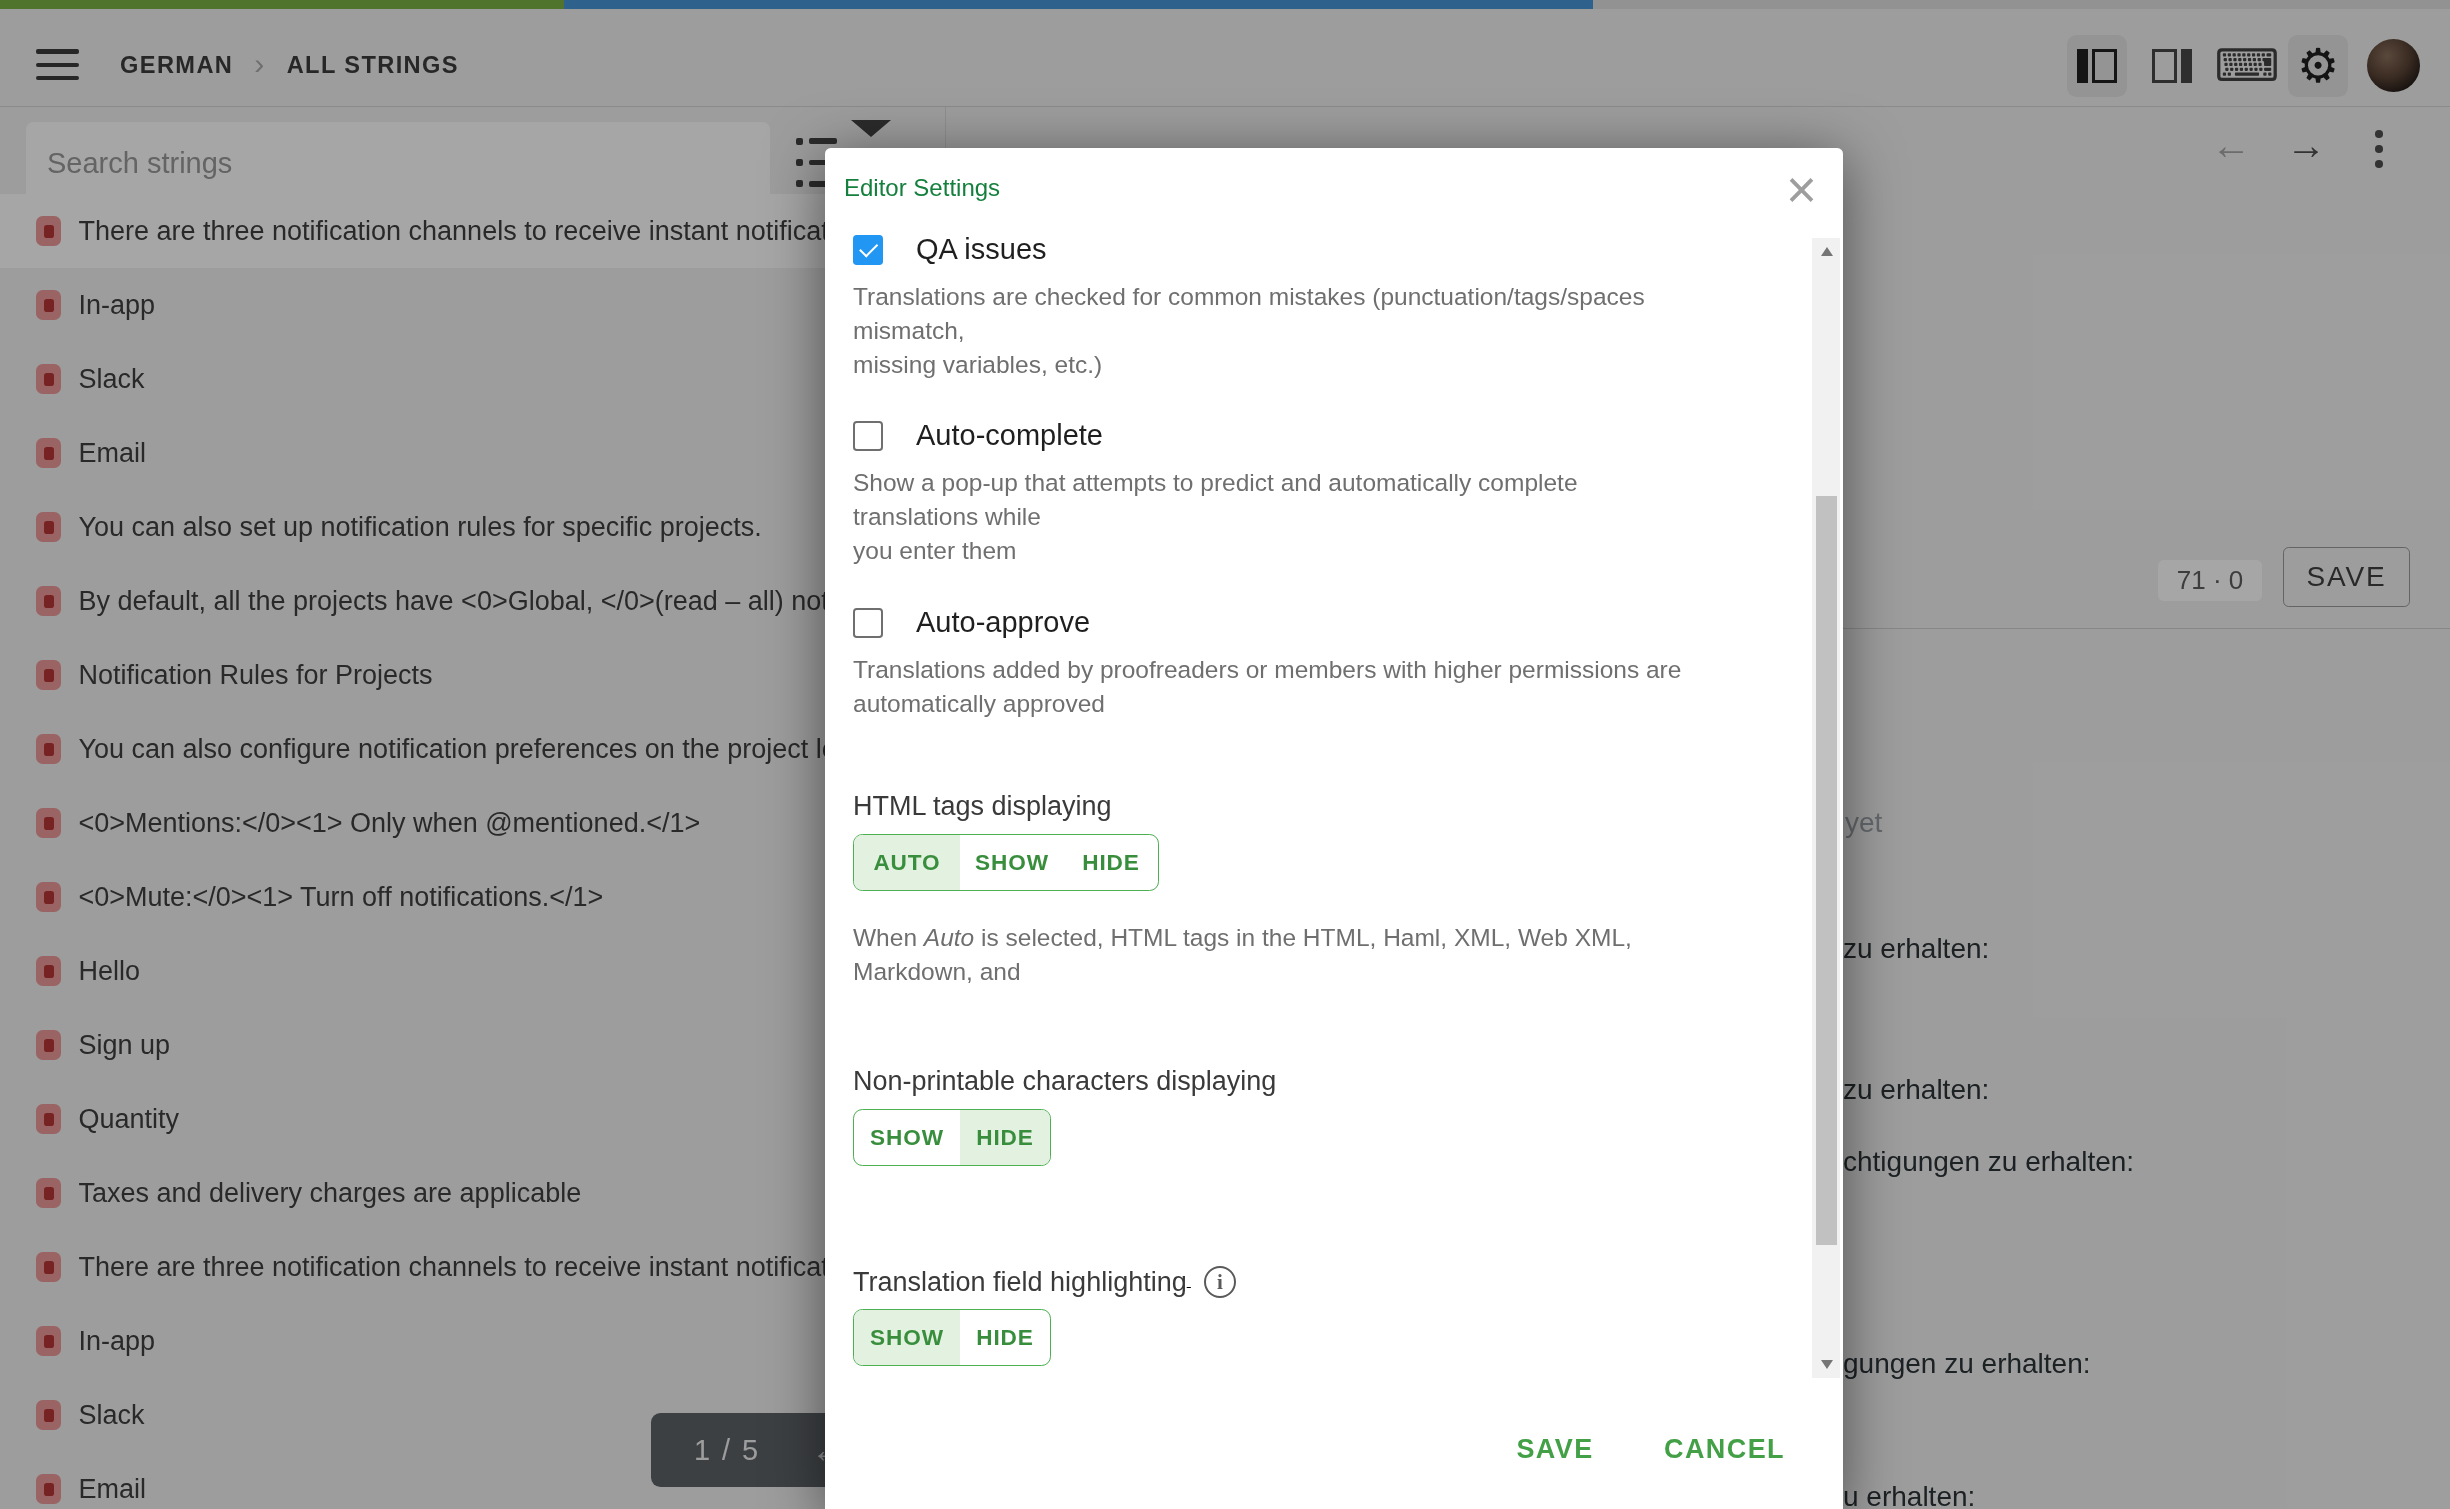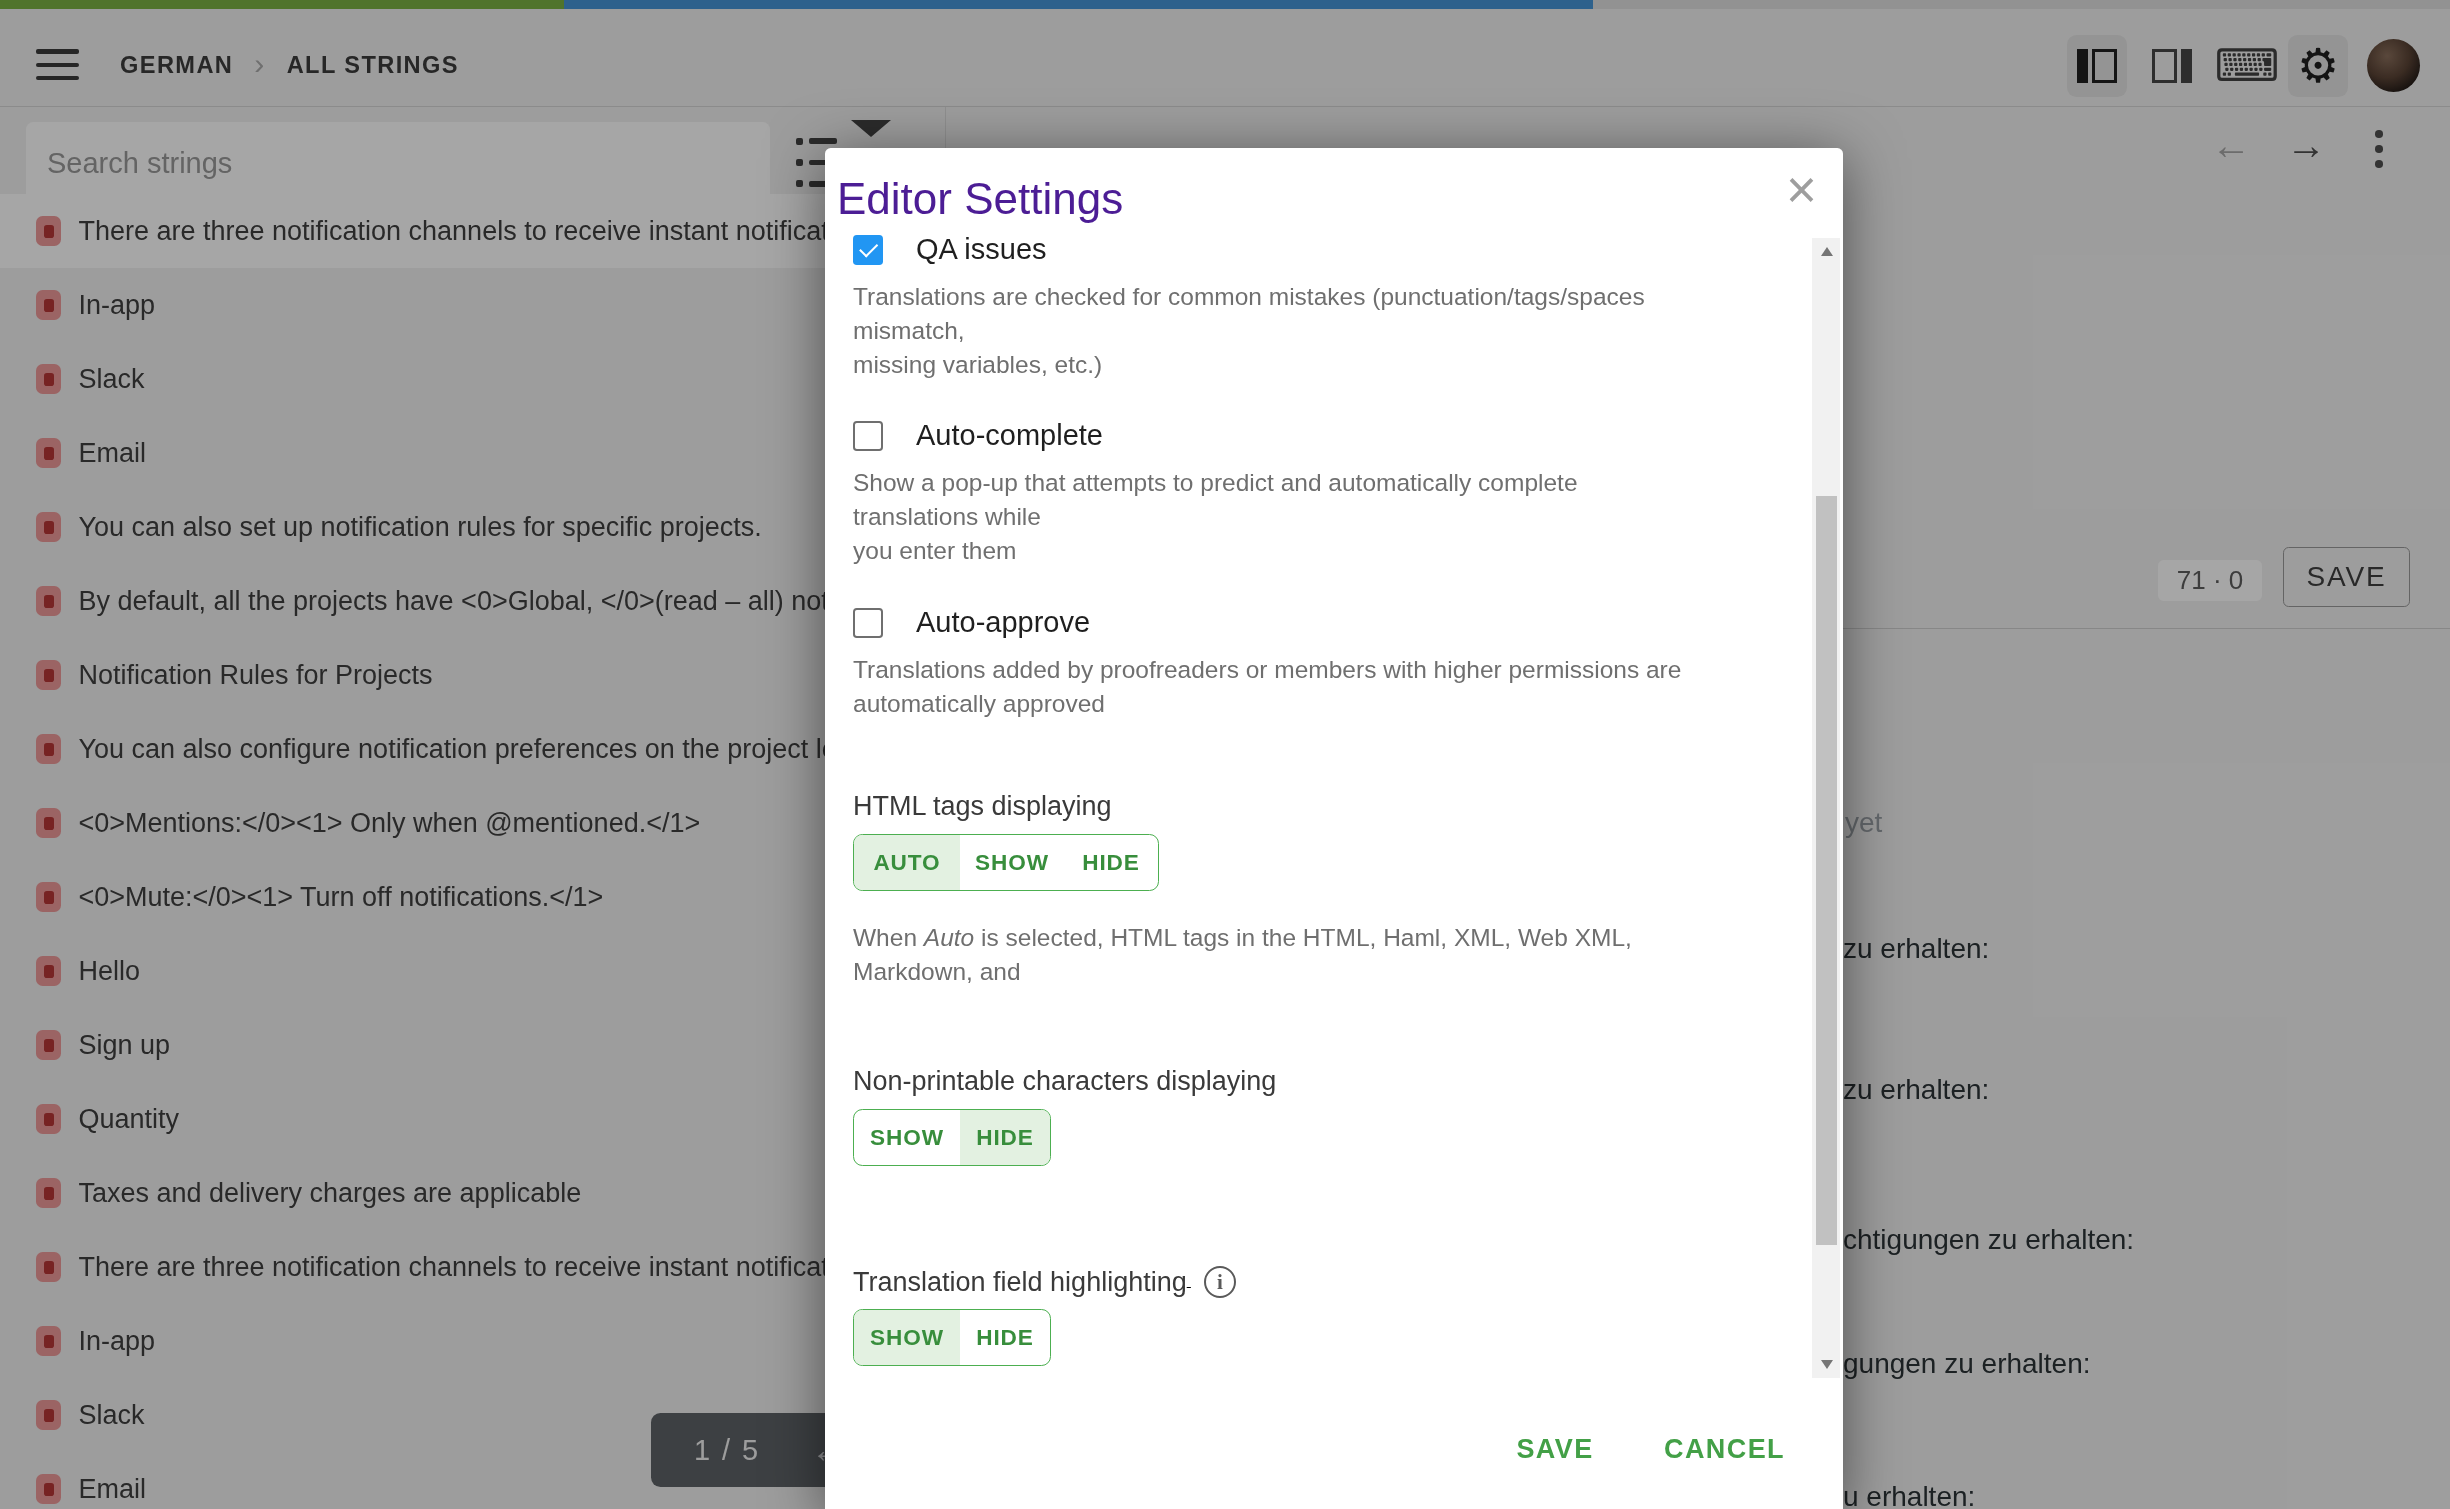--- a/index.html
+++ b/index.html
@@ -67,21 +67,21 @@
   .rp-divider { position:absolute; left:946px; top:628px; width:1504px; height:0.9px; background:#cfcfcf; }
   .rp-muted { position:absolute; left:1845px; top:760px; font-size:28px; color:#9aa0a6;margin-top:47px; }
   .frag { position:absolute; left:1843px; font-size:28px; color:#2b3337; white-space:nowrap; }
 
   
   .overlay { position:absolute; inset:0; background:rgba(0,0,0,0.35); z-index:40; }
 
   
   .modal { position:absolute; left:825px; top:148px; width:1018px; height:1362px; background:#ffffff; z-index:50;
     border-radius:5.7px 5.7px 0 0; box-shadow:0 9.4px 57px rgba(0,0,0,0.5); }
-  .m-title { position:absolute; left:12px; top:26px; font-size:44px; color:#4c1d95; }
+  .m-title { position:absolute; left:19px; top:26px; font-size:24px; color:#15803d; }
   .m-close { position:absolute; right:26px; top:15px; font-size:53px; font-weight:300; color:#9e9e9e; cursor:pointer; line-height:1; }
 
   .cb-section { position:absolute; left:28px; width:848px; }
   .cb-0 { top:87px; } .cb-1 { top:273px; } .cb-2 { top:460px; }
   .cb-box { position:absolute; left:0; top:0; width:30px; height:30px; border-radius:3.8px; cursor:pointer; }
   .cb-box.unchecked { border:2.8px solid #6f6f6f; background:#fff; }
   .cb-box.checked { background:#2196f3; }
   .cb-box.checked::after { content:""; position:absolute; left:6.6px; top:7.5px; width:15px; height:7.5px;
     border-left:2.8px solid #fff; border-bottom:2.8px solid #fff; transform:rotate(-45deg); }
   .cb-label { position:absolute; left:43px; top:-1.9px; font-size:29px; color:#1f1f1f; cursor:pointer;margin-left:20px; }
@@ -300,21 +300,21 @@
       <i></i>
       <i></i>
     </div>
   <div class="rp-counter">71 · 0</div>
   <button class="rp-save">SAVE</button>
   <div class="rp-divider"></div>
   <span class="rp-muted">yet</span>
   <div id="fragments">
       <div class="frag" style="top: 933px;">zu erhalten:</div>
       <div class="frag" style="top: 1074px;">zu erhalten:</div>
-      <div class="frag" style="top: 1224px;">chtigungen zu erhalten:</div>
+      <div class="frag" style="top: 1146px;">chtigungen zu erhalten:</div>
       <div class="frag" style="top: 1348px;">gungen zu erhalten:</div>
       <div class="frag" style="top: 1481px;">u erhalten:</div>
     </div>
 
   <div class="overlay"></div>
 
   <div class="modal">
     <div class="m-title">Editor Settings</div>
     <div class="m-close">×</div>
 

